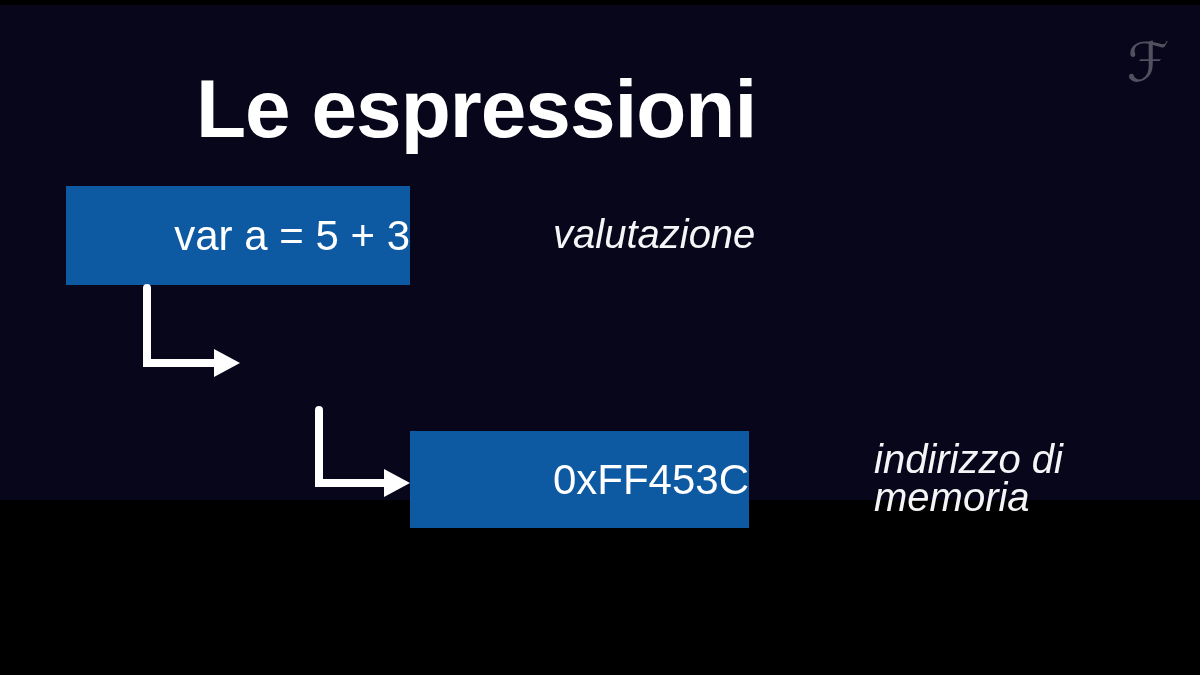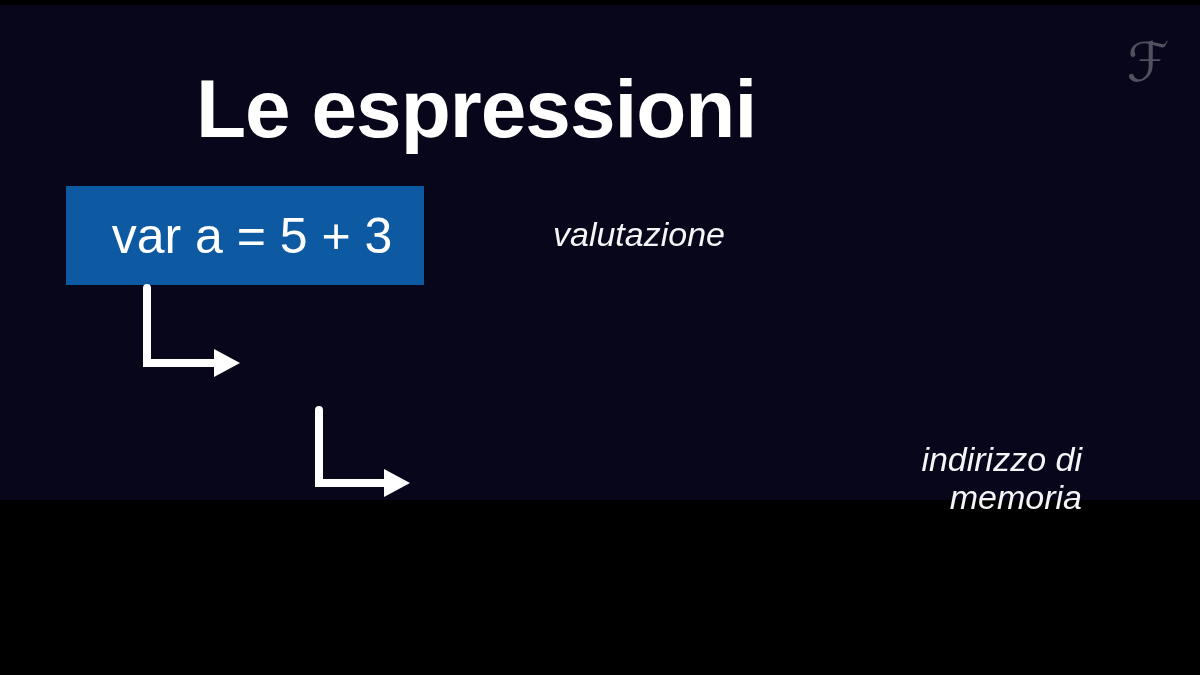--- a/index.html
+++ b/index.html
@@ -41,42 +41,41 @@
     text-align: center;
     color: var(--logo-gray, #50505f);
     user-select: none;
   }
   .box {
     position: absolute;
     background: var(--box-blue, #0d5aa3);
     color: var(--text-white, #fff);
     display: flex;
     align-items: center;
-    justify-content: center;
-    font-size: 50px;
+    justify-content: flex-end;
+    font-size: 42px;
     font-weight: 400;
-    padding-left: 14px;
   }
   .box1 { left: 66px;  top: 186px; width: 344px; height: 99px; }
   .box2 { left: 238px; top: 309px; width: 343px; height: 99px; }
   .box3 { left: 410px; top: 431px; width: 339px; height: 97px; }
   .side-label {
     position: absolute;
     color: var(--label-white, #f5f5f7);
     font-style: italic;
-    font-size: 34px;
+    font-size: 40px;
     line-height: 38px;
     white-space: nowrap;
   }
   .label1 { left: 553px; top: 215px; }
   .label2 { left: 671px; top: 341px; }
   .label3 {
     left: 874px; top: 440px;
     width: 208px;
-    text-align: right;
+    text-align: left;
     white-space: normal;
   }
   .arrows {
     position: absolute;
     left: 0; top: 0;
     width: 1200px; height: 675px;
     pointer-events: none;
   }
   .arrows .shaft {
     fill: none;
@@ -100,20 +99,23 @@
 
   <h1 class="title">Le espressioni</h1>
 
   <div class="logo">ℱ</div>
 
   <div class="box box1">
     <span>var a = 5 + 3</span>
   </div>
 
 
+  <div class="box box3">
+    <span>0xFF453C</span>
+  </div>
 
   <div class="side-label label1">valutazione</div>
   <div class="side-label label3">indirizzo di memoria</div>
 
   <svg class="arrows" viewBox="0 0 1200 675" xmlns="http://www.w3.org/2000/svg">
     <g>
       <path class="shaft" d="M147 288 L147 363 L216 363"></path>
       <polygon class="head" points="214,349 240,363 214,377"></polygon>
     </g>
     <g>

